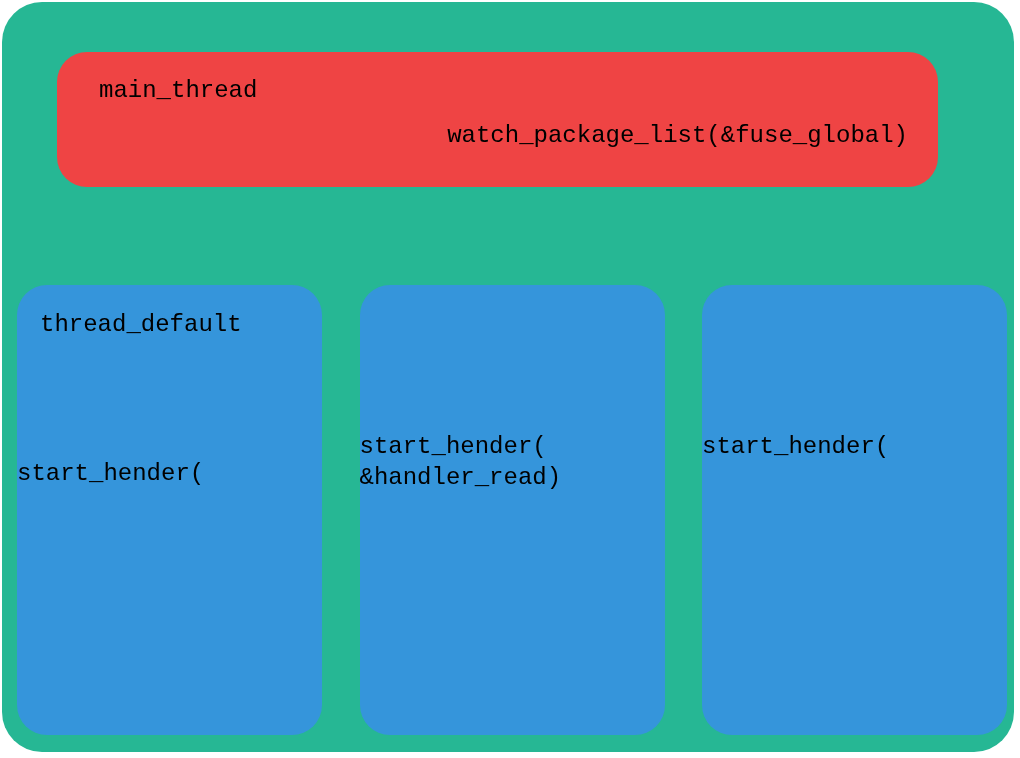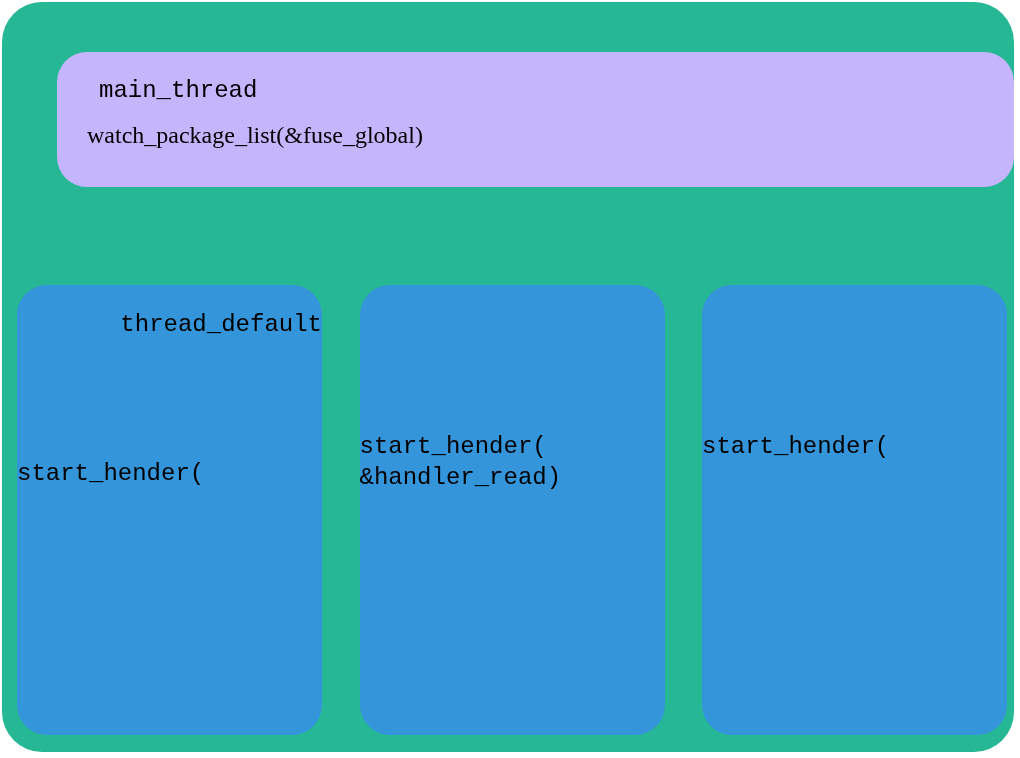--- a/index.html
+++ b/index.html
@@ -18,38 +18,37 @@
     }
     .container {
       background: #26b794;
       border-radius: 40px;
       width: 1012px;
       height: 750px;
       position: relative;
       margin: 2px;
     }
     .main-thread-box {
-      background: #c4b5fd;
+      background: #ef4444;
       border-radius: 30px;
       position: absolute;
       top: 50px;
       left: 55px;
-      width: 957px;
+      width: 881px;
       height: 135px;
       padding: 25px 30px;
     }
     .main-thread-title {
       font-size: 24px;
       margin-bottom: 18px;
       margin-left: 12px;
     }
     .main-thread-call {
       font-size: 24px;
-      text-align: left;
-      font-family: Liberation Serif, serif;
+      text-align: right;
     }
     .threads-row {
       position: absolute;
       top: 283px;
       left: 15px;
       width: 990px;
       display: flex;
       justify-content: space-between;
     }
     .thread-box {
@@ -64,21 +63,20 @@
     }
     .thread-read {
       margin-left: 0;
     }
     .thread-write {
       margin-left: 0;
     }
     .thread-title {
       font-size: 24px;
       margin-left: 23px;
-      text-align: right;
     }
     .thread-call {
       font-size: 24px;
       text-align: left;
       margin-top: 120px;
       line-height: 1.3;
     }
   </style>
 </head>
 <body>

